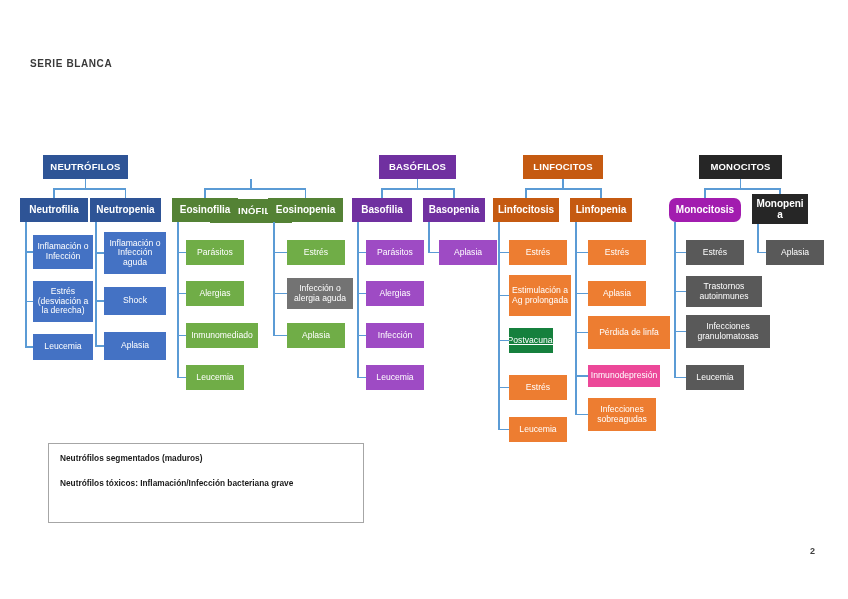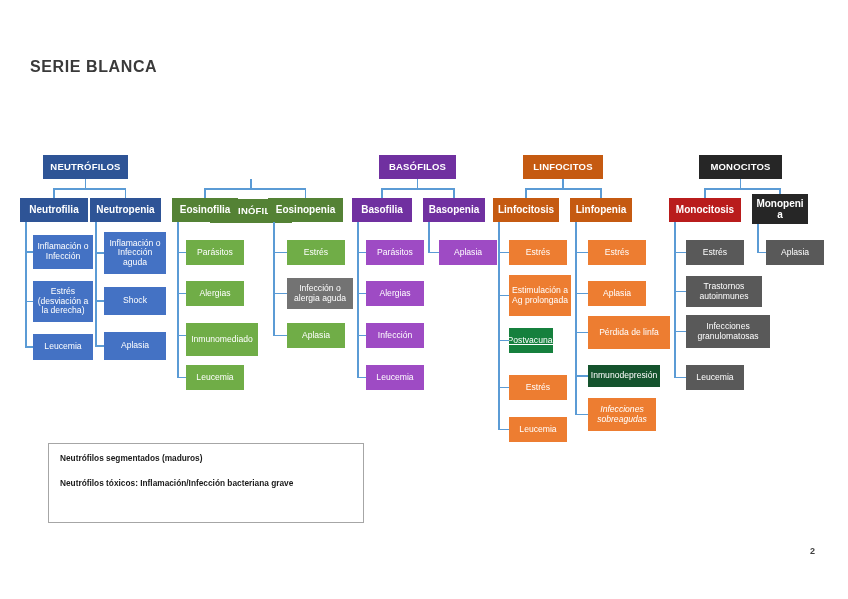--- a/index.html
+++ b/index.html
@@ -18,21 +18,21 @@
   #page {
     position: absolute;
     left: 0; top: 0;
     width: 848px;
     height: 599px;
   }
   .title {
     position: absolute;
     left: 30px;
     top: 58px;
-    font-size: 16px;
+    font-size: 10px;
     font-weight: bold;
     letter-spacing: 0.6px;
     color: #3a3a3a;
   }
   .node {
     position: absolute;
     box-sizing: border-box;
     display: flex;
     align-items: center;
     justify-content: center;
@@ -124,21 +124,21 @@
       <div class="conn v" style="left: 250.2px; top: 179px; height: 9px; background: rgb(91, 155, 213);"></div>
       <div class="conn h" style="left: 205px; top: 188px; width: 100.5px; background: rgb(91, 155, 213);"></div>
       <div class="conn v" style="left: 204.2px; top: 188px; height: 10px; background: rgb(91, 155, 213);"></div>
       <div class="node sub" style="left: 172px; top: 198px; width: 66px; height: 24px; background: rgb(84, 130, 53);">Eosinofilia</div>
       <div class="conn v" style="left: 177px; top: 222px; height: 155.5px; background: rgb(91, 155, 213);"></div>
       <div class="conn h" style="left: 177px; top: 251.7px; width: 9px; background: rgb(91, 155, 213);"></div>
       <div class="node leaf" style="left: 186px; top: 240px; width: 58px; height: 25px; background: rgb(112, 173, 71);">Parásitos</div>
       <div class="conn h" style="left: 177px; top: 292.7px; width: 9px; background: rgb(91, 155, 213);"></div>
       <div class="node leaf" style="left: 186px; top: 281px; width: 58px; height: 25px; background: rgb(112, 173, 71);">Alergias</div>
       <div class="conn h" style="left: 177px; top: 334.7px; width: 9px; background: rgb(91, 155, 213);"></div>
-      <div class="node leaf" style="left: 186px; top: 323px; width: 72px; height: 33px; background: rgb(112, 173, 71);">Inmunomediado</div>
+      <div class="node leaf" style="left: 186px; top: 323px; width: 72px; height: 25px; background: rgb(112, 173, 71);">Inmunomediado</div>
       <div class="conn h" style="left: 177px; top: 376.7px; width: 9px; background: rgb(91, 155, 213);"></div>
       <div class="node leaf" style="left: 186px; top: 365px; width: 58px; height: 25px; background: rgb(112, 173, 71);">Leucemia</div>
       <div class="conn v" style="left: 304.7px; top: 188px; height: 10px; background: rgb(91, 155, 213);"></div>
       <div class="node sub" style="left: 268px; top: 198px; width: 75px; height: 24px; background: rgb(84, 130, 53);">Eosinopenia</div>
       <div class="conn v" style="left: 273px; top: 222px; height: 113.5px; background: rgb(91, 155, 213);"></div>
       <div class="conn h" style="left: 273px; top: 251.7px; width: 14px; background: rgb(91, 155, 213);"></div>
       <div class="node leaf" style="left: 287px; top: 240px; width: 58px; height: 25px; background: rgb(112, 173, 71);">Estrés</div>
       <div class="conn h" style="left: 273px; top: 292.7px; width: 14px; background: rgb(91, 155, 213);"></div>
       <div class="node leaf" style="left: 287px; top: 278px; width: 66px; height: 31px; background: #737373;">Infección o alergia aguda</div>
       <div class="conn h" style="left: 273px; top: 334.7px; width: 14px; background: rgb(91, 155, 213);"></div>
@@ -181,28 +181,28 @@
       <div class="conn v" style="left: 600.2px; top: 188px; height: 10px; background: rgb(91, 155, 213);"></div>
       <div class="node sub" style="left: 570px; top: 198px; width: 62px; height: 24px; background: rgb(197, 90, 17);">Linfopenia</div>
       <div class="conn v" style="left: 575px; top: 222px; height: 192.5px; background: rgb(91, 155, 213);"></div>
       <div class="conn h" style="left: 575px; top: 251.7px; width: 13px; background: rgb(91, 155, 213);"></div>
       <div class="node leaf" style="left: 588px; top: 240px; width: 58px; height: 25px; background: rgb(237, 125, 49);">Estrés</div>
       <div class="conn h" style="left: 575px; top: 292.7px; width: 13px; background: rgb(91, 155, 213);"></div>
       <div class="node leaf" style="left: 588px; top: 281px; width: 58px; height: 25px; background: rgb(237, 125, 49);">Aplasia</div>
       <div class="conn h" style="left: 575px; top: 331.7px; width: 13px; background: rgb(91, 155, 213);"></div>
       <div class="node leaf" style="left: 588px; top: 316px; width: 82px; height: 33px; background: rgb(237, 125, 49);">Pérdida de linfa</div>
       <div class="conn h" style="left: 575px; top: 375.2px; width: 13px; background: rgb(91, 155, 213);"></div>
-      <div class="node leaf" style="left: 588px; top: 365px; width: 72px; height: 22px; background: #14532d;">Inmunodepresión</div>
+      <div class="node leaf" style="left: 588px; top: 365px; width: 72px; height: 22px; background: #ec4899;">Inmunodepresión</div>
       <div class="conn h" style="left: 575px; top: 413.7px; width: 13px; background: rgb(91, 155, 213);"></div>
-      <div class="node leaf" style="left: 588px; top: 398px; width: 68px; height: 33px; background: rgb(237, 125, 49); font-style: italic;">Infecciones sobreagudas</div>
+      <div class="node leaf" style="left: 588px; top: 398px; width: 68px; height: 33px; background: rgb(237, 125, 49);">Infecciones sobreagudas</div>
       <div class="node hdr" style="left: 699px; top: 155px; width: 83px; height: 24px; background: rgb(38, 38, 38);">MONOCITOS</div>
       <div class="conn v" style="left: 739.7px; top: 179px; height: 9px; background: rgb(91, 155, 213);"></div>
       <div class="conn h" style="left: 705px; top: 188px; width: 75px; background: rgb(91, 155, 213);"></div>
       <div class="conn v" style="left: 704.2px; top: 188px; height: 10px; background: rgb(91, 155, 213);"></div>
-      <div class="node sub" style="left: 669px; top: 198px; width: 72px; height: 24px; background: #b91c1c;">Monocitosis</div>
+      <div class="node sub" style="left: 669px; top: 198px; width: 72px; height: 24px; background: #a21caf; border-radius: 7px;">Monocitosis</div>
       <div class="conn v" style="left: 674px; top: 222px; height: 155.5px; background: rgb(91, 155, 213);"></div>
       <div class="conn h" style="left: 674px; top: 251.7px; width: 12px; background: rgb(91, 155, 213);"></div>
       <div class="node leaf" style="left: 686px; top: 240px; width: 58px; height: 25px; background: rgb(89, 89, 89);">Estrés</div>
       <div class="conn h" style="left: 674px; top: 290.7px; width: 12px; background: rgb(91, 155, 213);"></div>
       <div class="node leaf" style="left: 686px; top: 276px; width: 76px; height: 31px; background: rgb(89, 89, 89);">Trastornos autoinmunes</div>
       <div class="conn h" style="left: 674px; top: 330.7px; width: 12px; background: rgb(91, 155, 213);"></div>
       <div class="node leaf" style="left: 686px; top: 315px; width: 84px; height: 33px; background: rgb(89, 89, 89);">Infecciones granulomatosas</div>
       <div class="conn h" style="left: 674px; top: 376.7px; width: 12px; background: rgb(91, 155, 213);"></div>
       <div class="node leaf" style="left: 686px; top: 365px; width: 58px; height: 25px; background: rgb(89, 89, 89);">Leucemia</div>
       <div class="conn v" style="left: 779.2px; top: 188px; height: 6px; background: rgb(91, 155, 213);"></div>

